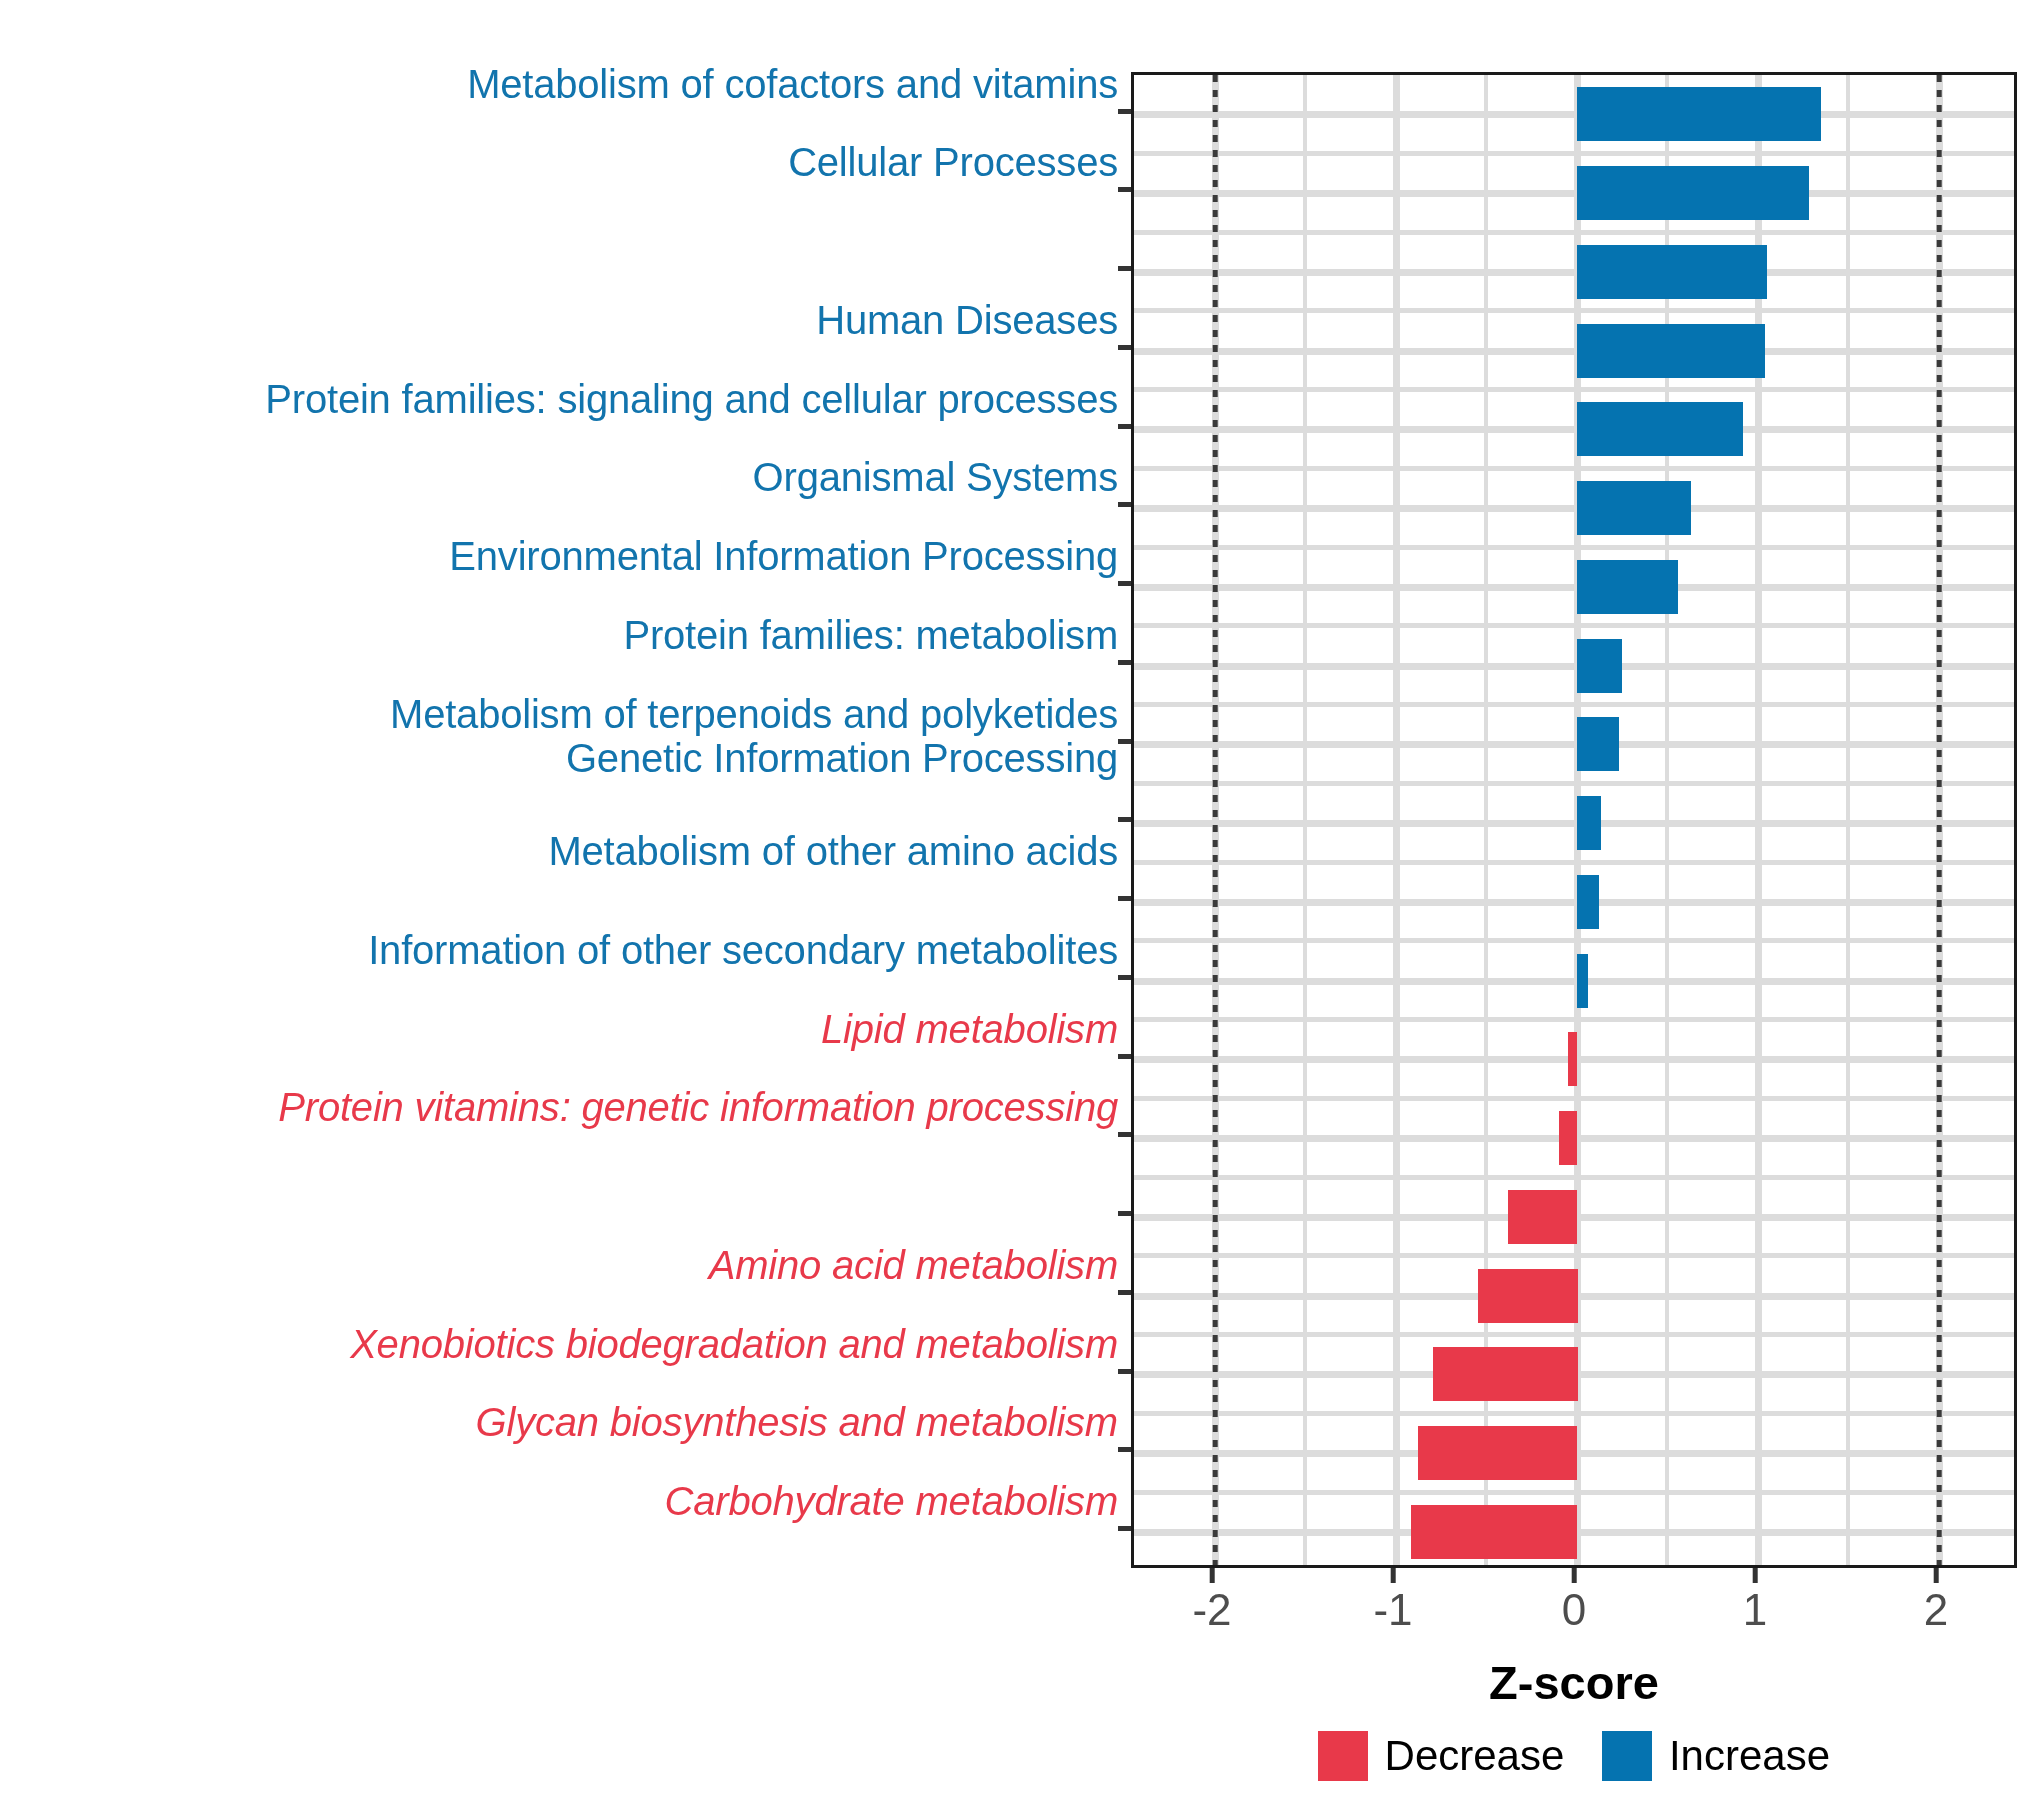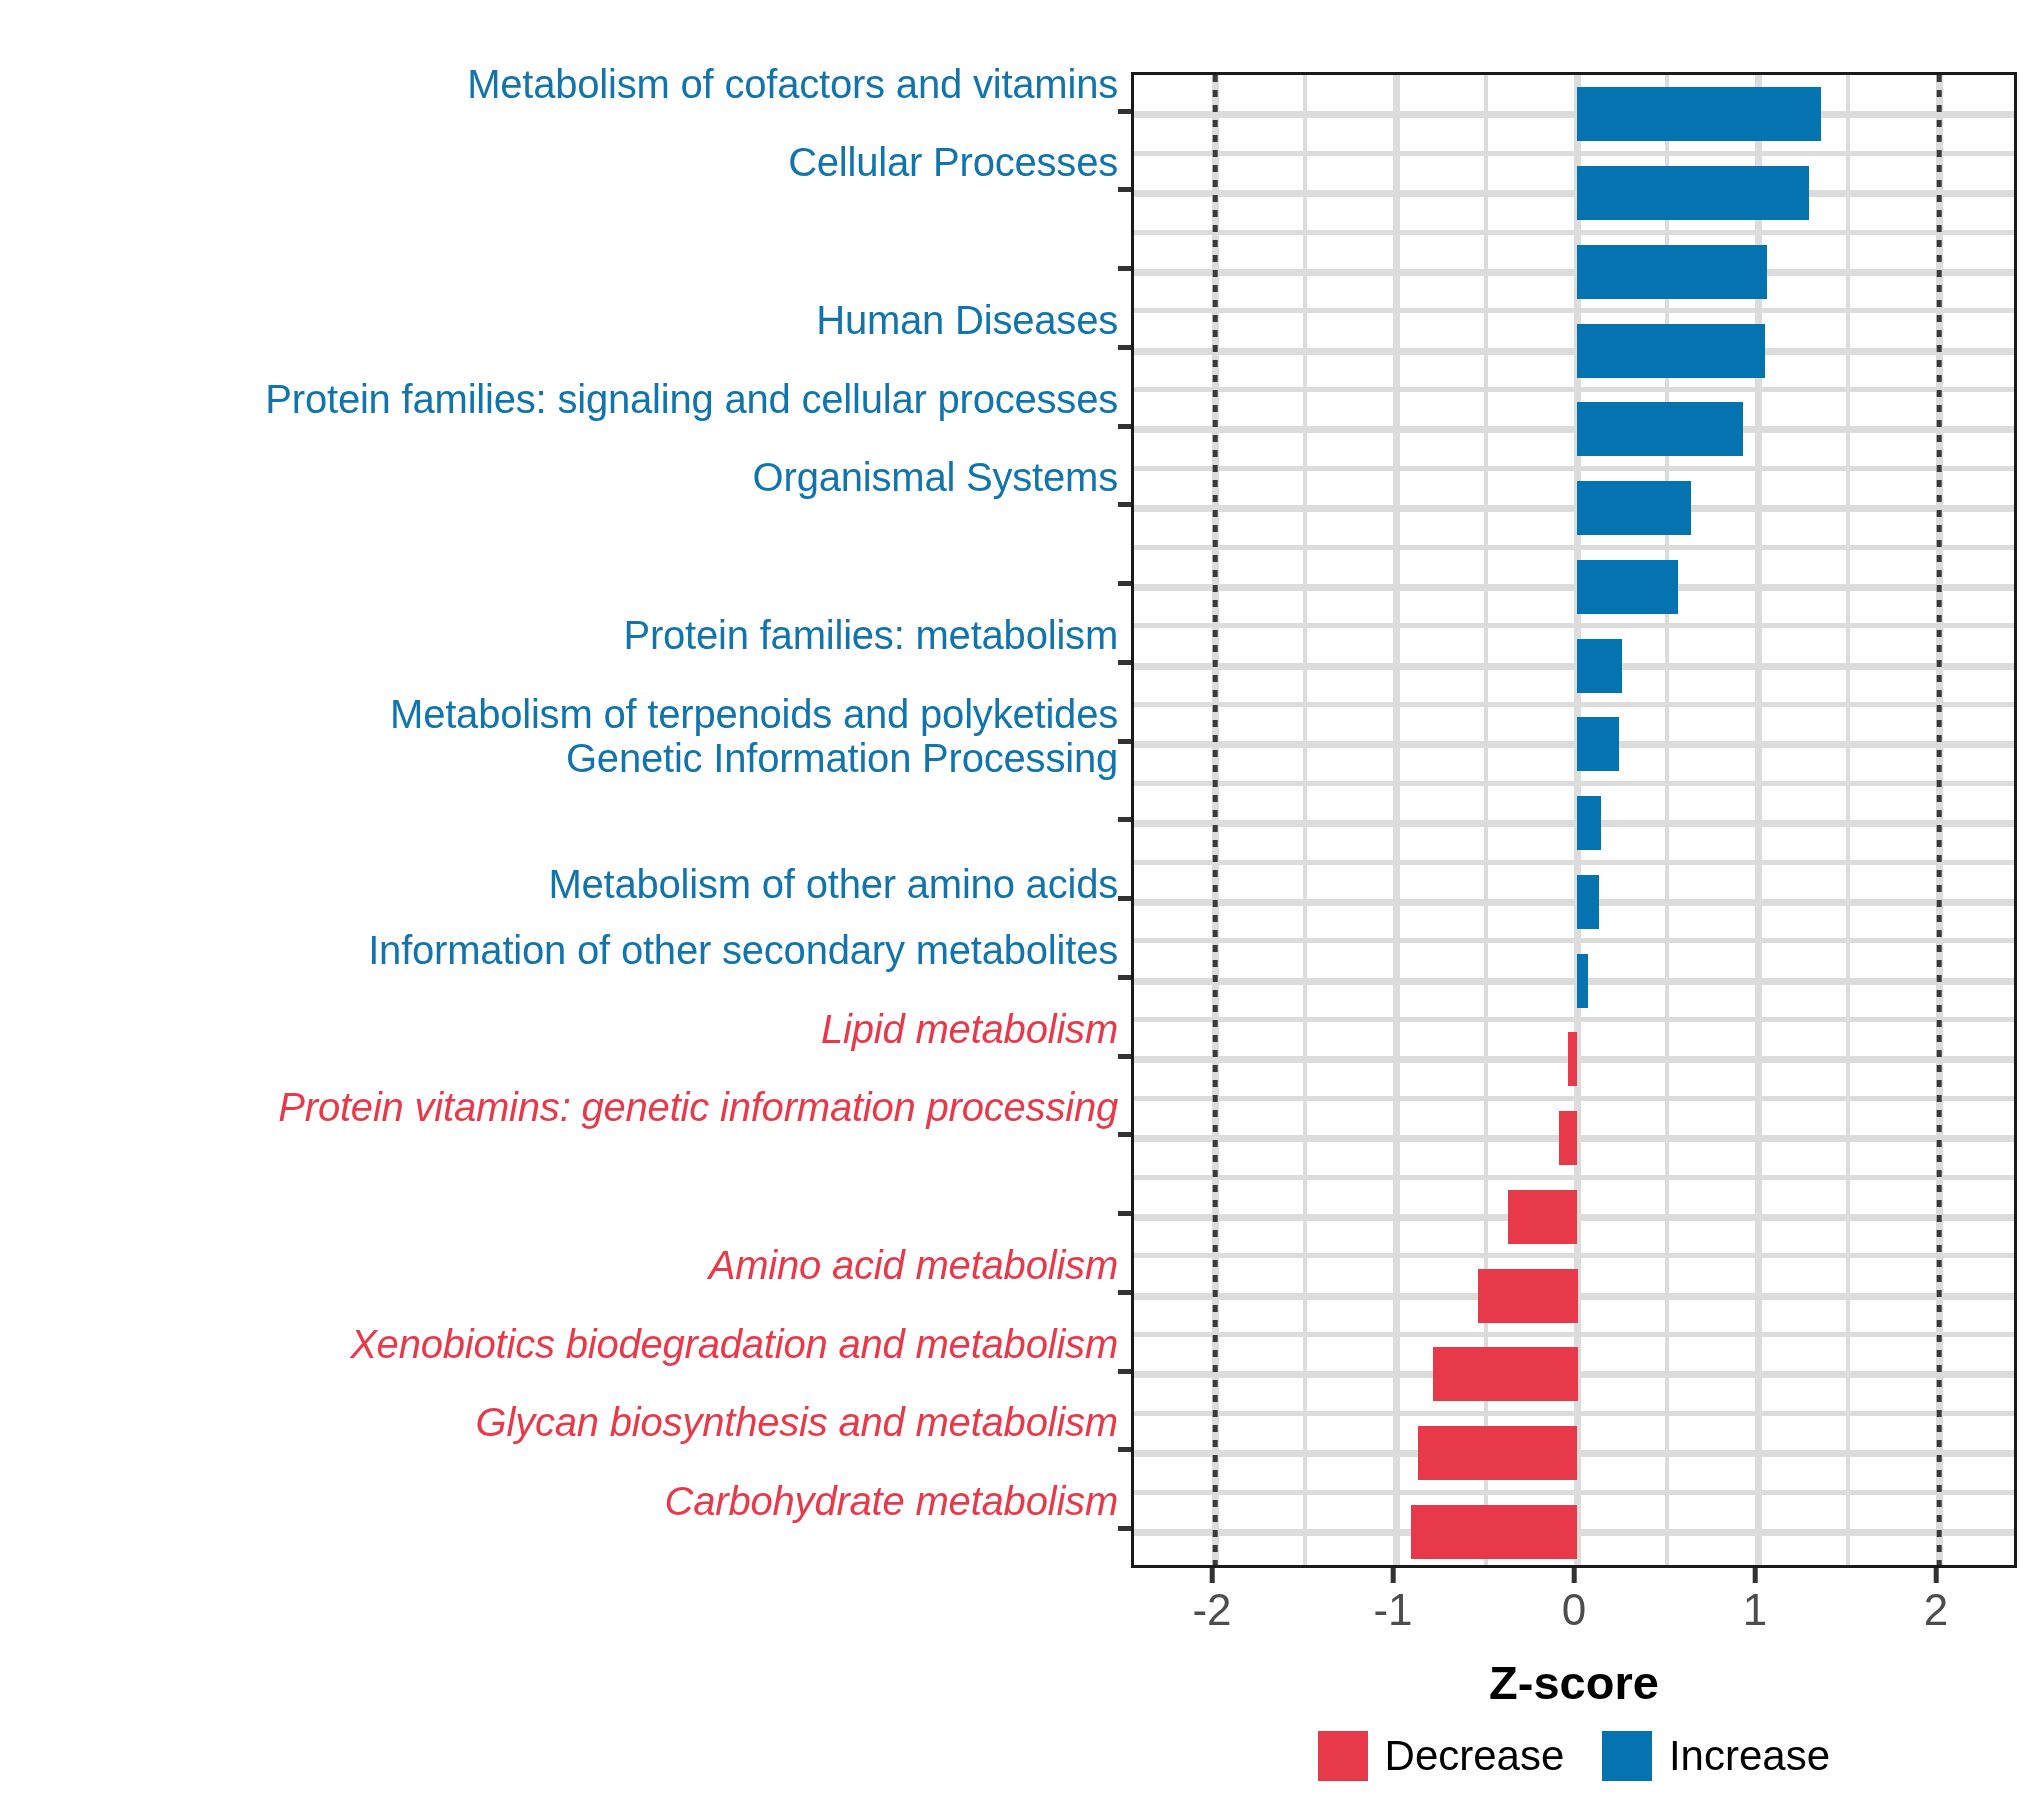--- a/index.html
+++ b/index.html
@@ -176,28 +176,29 @@
       <div class="ytick" style="top: 65px;"></div>
       <div class="ylabel inc" style="top: 79px;">Cellular Processes</div>
       <div class="ytick" style="top: 143px;"></div>
       <div class="ytick" style="top: 222px;"></div>
       <div class="ylabel inc" style="top: 237px;">Human Diseases</div>
       <div class="ytick" style="top: 301px;"></div>
       <div class="ylabel inc" style="top: 316px;">Protein families: signaling and cellular processes</div>
       <div class="ytick" style="top: 380px;"></div>
       <div class="ylabel inc" style="top: 394px;">Organismal Systems</div>
       <div class="ytick" style="top: 458px;"></div>
+      <div class="ylabel inc" style="top: 473px;">Environmental Information Processing</div>
       <div class="ytick" style="top: 537px;"></div>
       <div class="ylabel inc" style="top: 552px;">Protein families: metabolism</div>
       <div class="ytick" style="top: 616px;"></div>
       <div class="ylabel inc" style="top: 631px;">Metabolism of terpenoids and polyketides</div>
       <div class="ytick" style="top: 695px;"></div>
       <div class="ylabel inc" style="top: 675px;">Genetic Information Processing</div>
       <div class="ytick" style="top: 773px;"></div>
-      <div class="ylabel inc" style="top: 801px;">Metabolism of other amino acids</div>
+      <div class="ylabel inc" style="top: 768px;">Metabolism of other amino acids</div>
       <div class="ytick" style="top: 852px;"></div>
       <div class="ylabel inc" style="top: 867px;">Information of other secondary metabolites</div>
       <div class="ytick" style="top: 931px;"></div>
       <div class="ylabel dec" style="top: 946px;">Lipid metabolism</div>
       <div class="ytick" style="top: 1010px;"></div>
       <div class="ylabel dec" style="top: 1024px;">Protein vitamins: genetic information processing</div>
       <div class="ytick" style="top: 1088px;"></div>
       <div class="ytick" style="top: 1167px;"></div>
       <div class="ylabel dec" style="top: 1182px;">Amino acid metabolism</div>
       <div class="ytick" style="top: 1246px;"></div>

